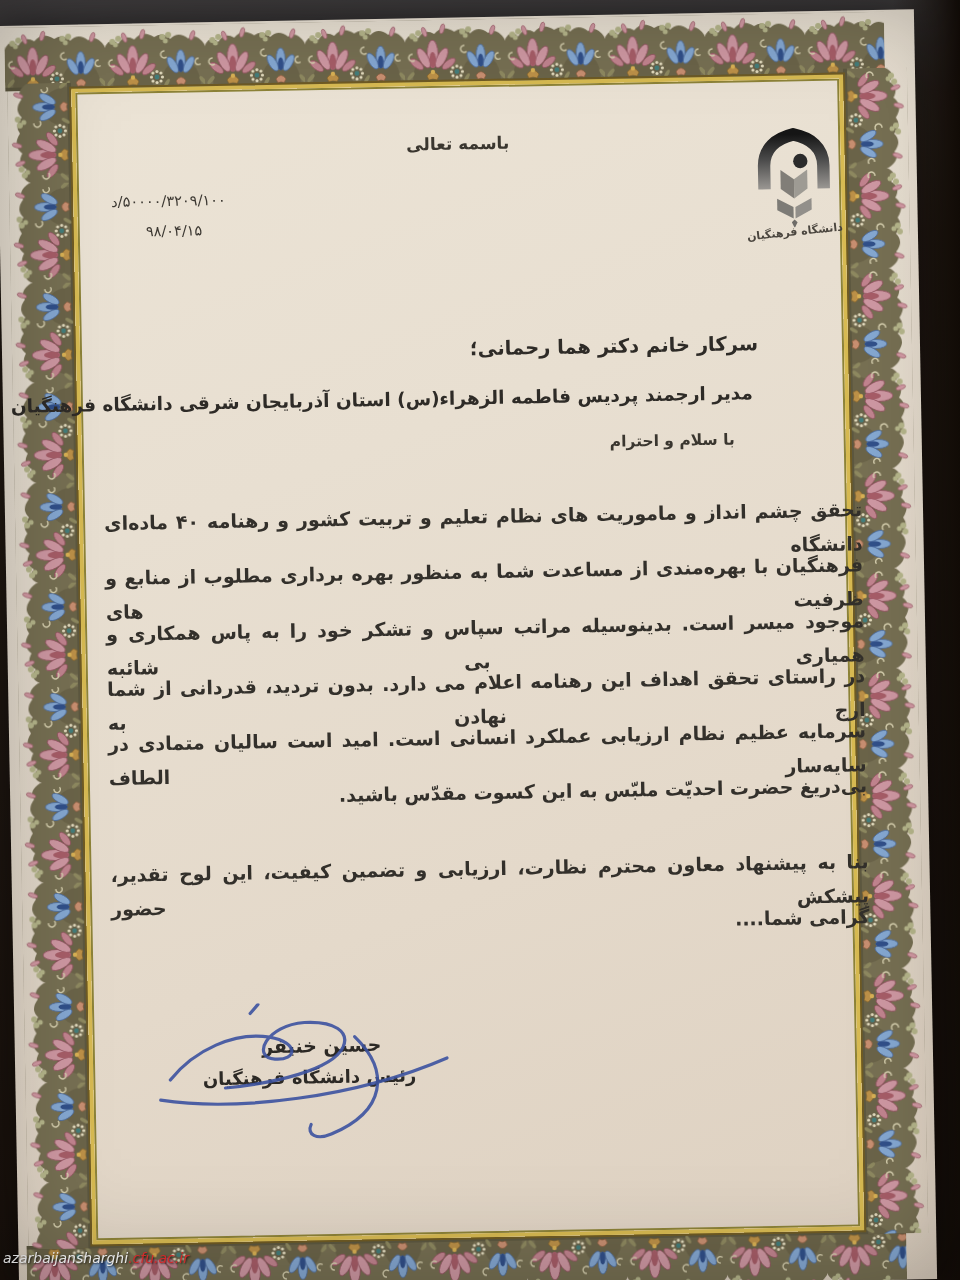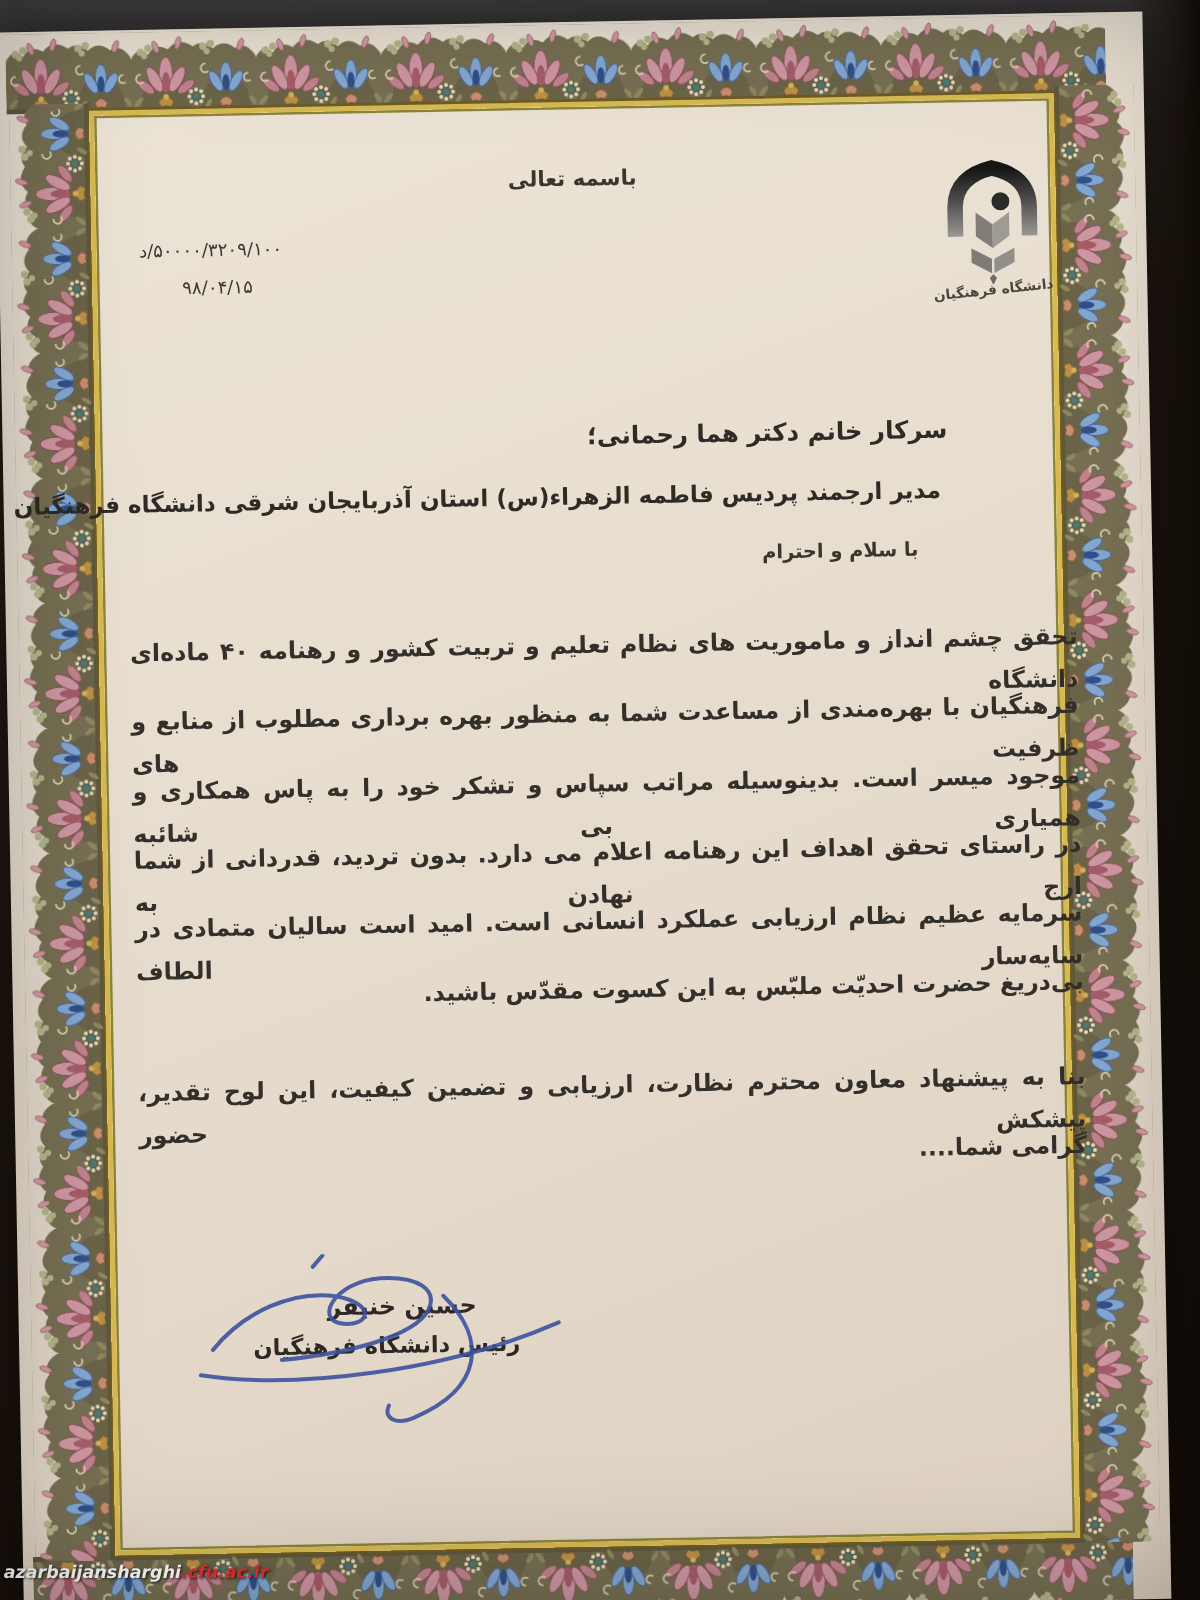--- a/index.html
+++ b/index.html
@@ -48,21 +48,21 @@
   .p1{top:472px;}
   .p2{top:824px;}
   .bline{height:55.3px;line-height:34px;padding-top:10px;box-sizing:border-box;
     text-align:justify;text-align-last:justify;white-space:normal;}
   .bline.end{text-align:right;text-align-last:right;}
   .sig-svg{position:absolute;left:140px;top:982px;width:300px;height:150px;}
   .sig-name{left:243px;top:1014px;width:128px;text-align:center;font-size:19px;font-weight:bold;color:#2c2925;}
   .sig-title{left:219px;top:1046px;width:182px;text-align:center;font-size:18px;font-weight:bold;color:#2c2925;}
   .watermark{
     position:absolute;left:3px;top:1250px;z-index:50;
-    font-family:"DejaVu Sans",sans-serif;font-size:14px;font-weight:bold;font-style:italic;
+    font-family:"DejaVu Sans",sans-serif;font-size:14px;font-weight:normal;font-style:italic;
     letter-spacing:0px;white-space:nowrap;
     text-shadow:1px 1px 2px rgba(0,0,0,.7);
   }
   .wm-site{color:#ffffff;}
   .wm-domain{color:#e53030;}
   .vignette{position:absolute;inset:0;pointer-events:none;z-index:60;
     box-shadow:inset 0 0 110px rgba(0,0,0,.28);}
 </style>
 </head>
 <body>

